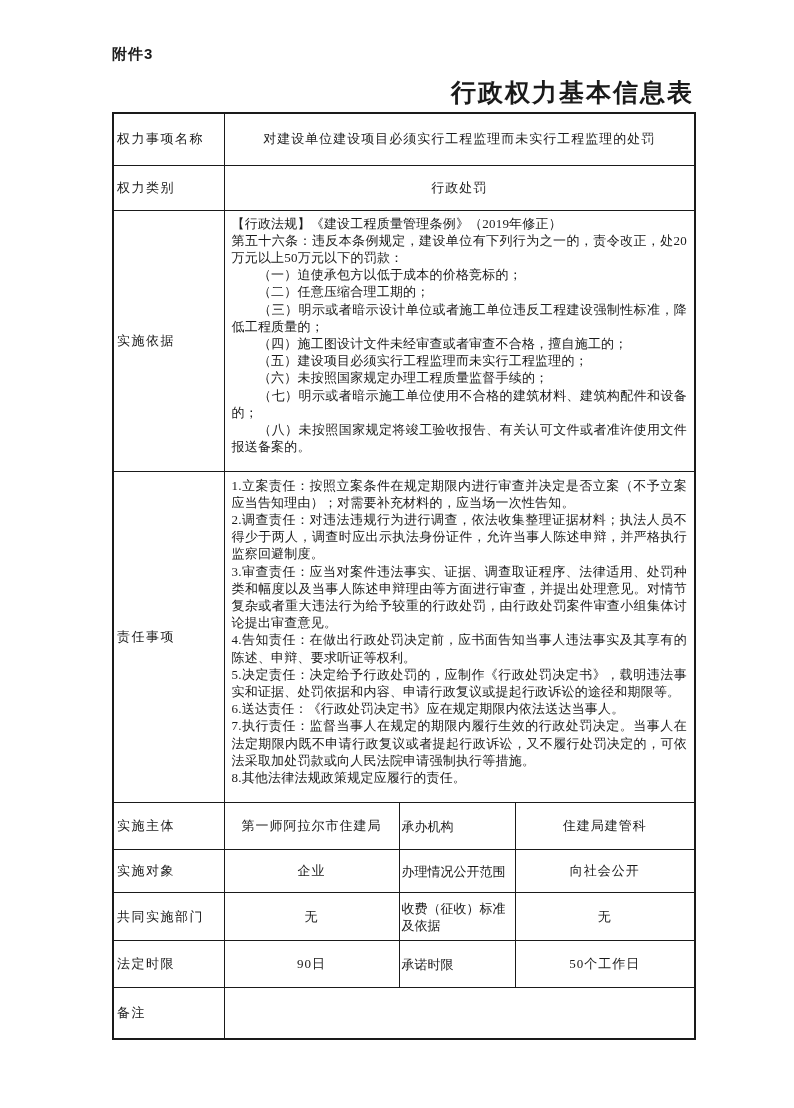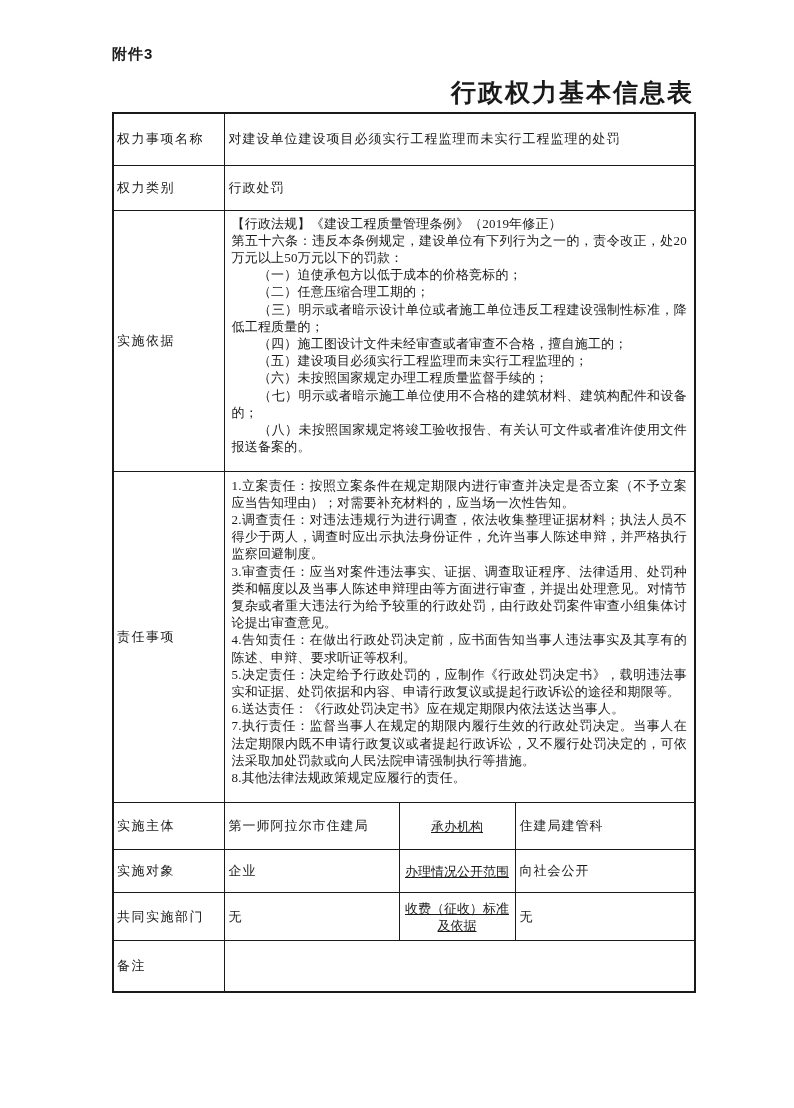--- a/index.html
+++ b/index.html
@@ -33,29 +33,28 @@
     border: 1px solid #1a1a1a;
     font-size: 13px;
     vertical-align: middle;
     overflow: hidden;
   }
   td.label {
     letter-spacing: 1.5px;
     padding: 2px 3px;
   }
   td.label-tight {
-    text-align: center;
+    text-align: left;
     letter-spacing: 0;
     padding: 2px 2px;
     font-size: 12.8px;
     line-height: 17px;
-    text-decoration: underline;
   }
   td.value-center {
-    text-align: left;
+    text-align: center;
     letter-spacing: 1px;
     padding: 2px 4px;
   }
   td.longtext {
     text-align: justify;
     white-space: pre-wrap;
     line-height: 17.2px;
     padding: 4px 7px 16px 7px;
     letter-spacing: 0.2px;
   }
@@ -119,20 +118,26 @@
         <td class="value-center">企业</td>
         <td class="label-tight">办理情况公开范围</td>
         <td class="value-center">向社会公开</td>
       </tr>
       <tr style="height:48px">
         <td class="label">共同实施部门</td>
         <td class="value-center">无</td>
         <td class="label-tight">收费（征收）标准及依据</td>
         <td class="value-center">无</td>
       </tr>
+      <tr style="height:47px">
+        <td class="label">法定时限</td>
+        <td class="value-center">90日</td>
+        <td class="label-tight">承诺时限</td>
+        <td class="value-center">50个工作日</td>
+      </tr>
       <tr style="height:51px">
         <td class="label">备注</td>
         <td class="value-center" colspan="3"></td>
       </tr>
     </tbody>
   </table>
 
 </div>
 
 </body></html>

